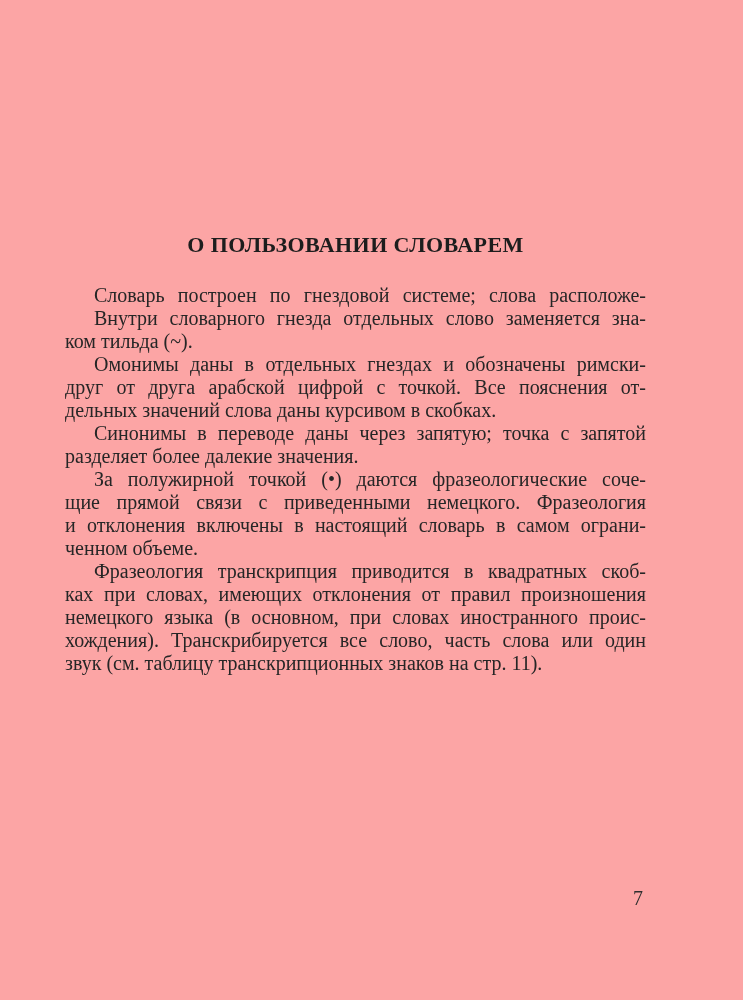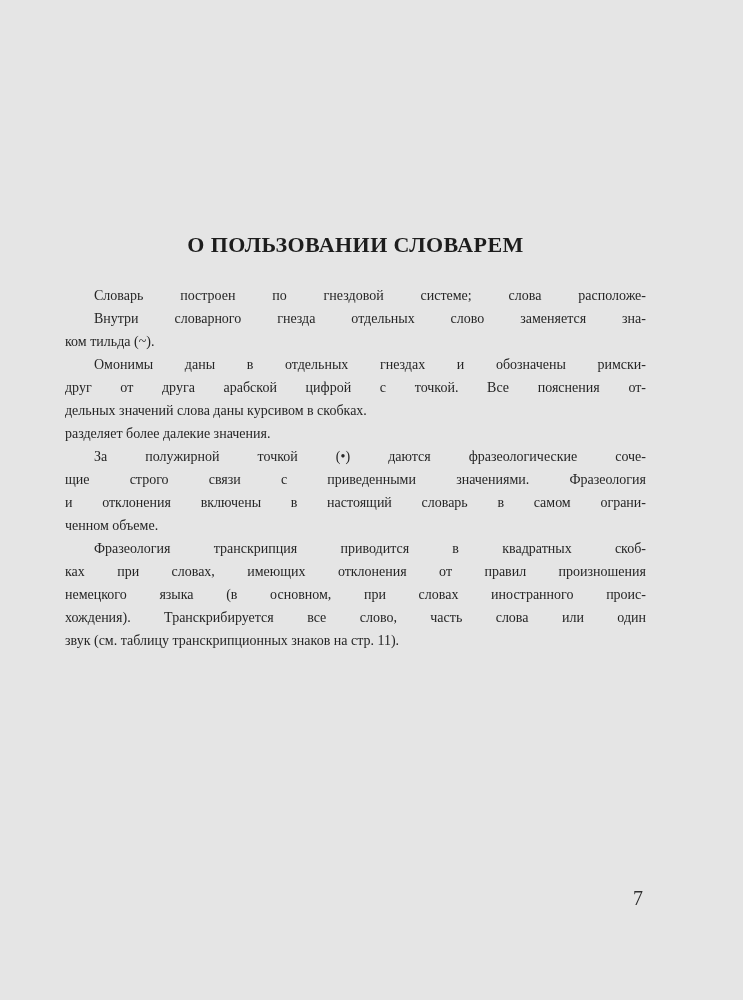--- a/index.html
+++ b/index.html
@@ -4,21 +4,21 @@
 <style>
   html, body {
     margin: 0;
     padding: 0;
     background: #ffffff;
   }
   .page {
     position: relative;
     width: 743px;
     height: 1000px;
-    background: #e5e5e5;
+    background: #fca5a5;
     overflow: hidden;
     font-family: "Liberation Serif", "DejaVu Serif", serif;
     color: #262626;
   }
   .title {
     position: absolute;
     top: 231px;
     left: 65px;
     width: 581px;
     text-align: center;
@@ -26,21 +26,21 @@
     font-weight: bold;
     line-height: 28px;
     color: #1d1d1d;
     letter-spacing: 0.4px;
   }
   .body-text {
     position: absolute;
     top: 284px;
     left: 65px;
     width: 581px;
-    font-size: 14px;
+    font-size: 20px;
     line-height: 23px;
   }
   .paragraph {
     margin: 0;
   }
   .line {
     text-align: justify;
     text-align-last: justify;
     white-space: normal;
   }
@@ -76,25 +76,26 @@
       <div class="paragraph">
         <div class="line first">Внутри словарного гнезда отдельных слово заменяется зна-</div>
         <div class="line last">ком тильда (~).</div>
       </div>
       <div class="paragraph">
         <div class="line first">Омонимы даны в отдельных гнездах и обозначены римски-</div>
         <div class="line">друг от друга арабской цифрой с точкой. Все пояснения от-</div>
         <div class="line last">дельных значений слова даны курсивом в скобках.</div>
       </div>
       <div class="paragraph">
+        <div class="line first">Синонимы в переводе даны через запятую; точка с запятой</div>
         <div class="line last">разделяет более далекие значения.</div>
       </div>
       <div class="paragraph">
         <div class="line first">За полужирной точкой (•) даются фразеологические соче-</div>
-        <div class="line">щие строго связи с приведенными значениями. Фразеология</div>
+        <div class="line">щие прямой связи с приведенными немецкого. Фразеология</div>
         <div class="line">и отклонения включены в настоящий словарь в самом ограни-</div>
         <div class="line last">ченном объеме.</div>
       </div>
       <div class="paragraph">
         <div class="line first">Фразеология транскрипция приводится в квадратных скоб-</div>
         <div class="line">ках при словах, имеющих отклонения от правил произношения</div>
         <div class="line">немецкого языка (в основном, при словах иностранного проис-</div>
         <div class="line">хождения). Транскрибируется все слово, часть слова или один</div>
         <div class="line last">звук (см. таблицу транскрипционных знаков на стр. 11).</div>
       </div>

